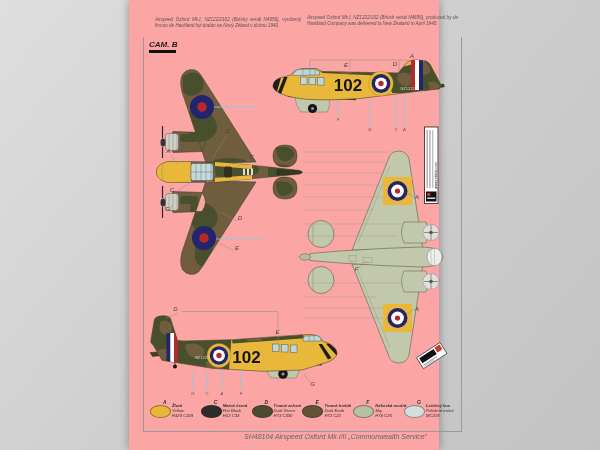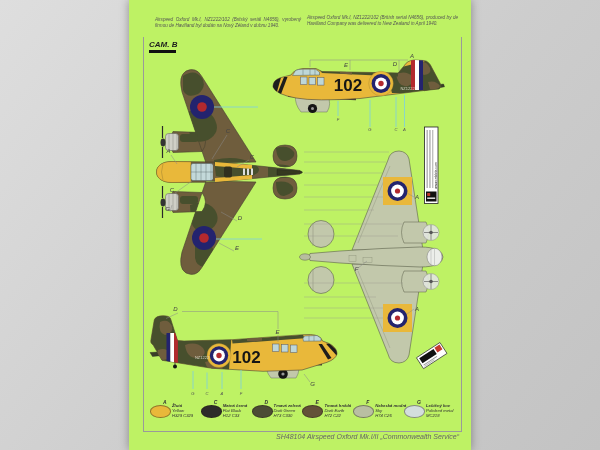--- a/index.html
+++ b/index.html
@@ -1,20 +1,20 @@
 <!DOCTYPE html>
 <html><head>
 <meta charset="utf-8">
 <style>
   html,body{margin:0;padding:0}
   body{width:600px;height:450px;position:relative;overflow:hidden;
        background:linear-gradient(130deg,#dedede 0%,#cdcdcd 55%,#c3c3c3 100%);
        font-family:"Liberation Sans",sans-serif;}
-  .page{position:absolute;left:129px;top:0;width:342px;height:450px;
-        background:#bef264;box-shadow:0 0 9px rgba(0,0,0,.35);}
+  .page{position:absolute;left:129px;top:0;width:310px;height:450px;
+        background:#fca5a5;box-shadow:0 0 9px rgba(0,0,0,.35);}
   .intro{position:absolute;font-size:4.6px;line-height:1.32;font-style:italic;
          color:#555;text-align:justify;}
   #intro-cz{left:26px;top:12px;width:146px;}
   #intro-en{left:178px;top:10px;width:151px;}
   .frame{position:absolute;left:14px;top:37px;width:317px;height:394px;
          border-left:1px solid #9a9a9a;border-right:1px solid #9a9a9a;
          border-bottom:1px solid #9a9a9a;}
   .cam{position:absolute;left:20px;top:40px;font-size:8px;font-weight:bold;
        font-style:italic;color:#1d1d1d;}
   .cam::after{content:"";display:block;width:27px;height:2.5px;background:#111;margin-top:1px;}

